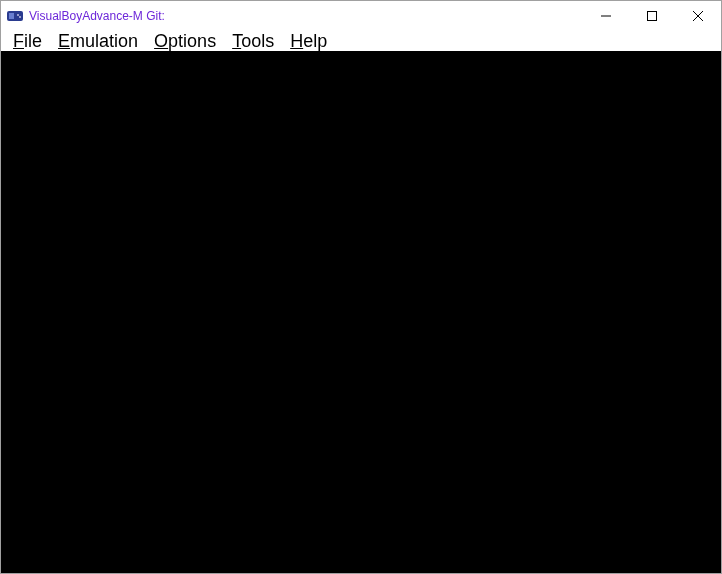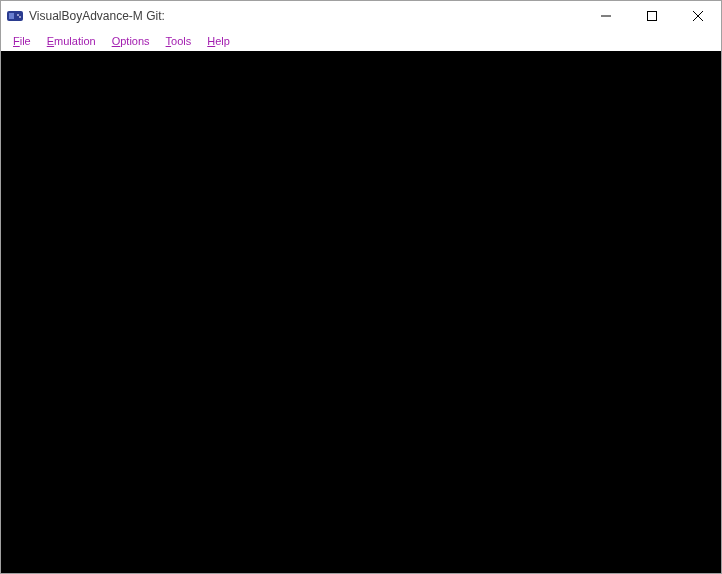--- a/index.html
+++ b/index.html
@@ -38,21 +38,21 @@
       align-items: center;
       justify-content: center;
     }
     .app-icon svg {
       width: 16px;
       height: 16px;
     }
     .title-text {
       flex: 1;
       font-size: 12px;
-      color: #404040;
+      color: #6d28d9;
     }
     .window-controls {
       display: flex;
       height: 100%;
     }
     .win-btn {
       width: 46px;
       height: 30px;
       display: flex;
       align-items: center;
@@ -68,22 +68,22 @@
     .menubar {
       height: 20px;
       background: #ffffff;
       display: flex;
       align-items: center;
       padding-left: 4px;
       border-bottom: 0px solid #d0d0d0;
     }
     .menu-item {
       padding: 2px 8px;
-      font-size: 11px;
-      color: #a21caf;
+      font-size: 18px;
+      color: #000000;
       cursor: pointer;
     }
     .menu-item .underline {
       text-decoration: underline;
     }
     .content {
       flex: 1;
       background: #000000;
     }
   </style>

